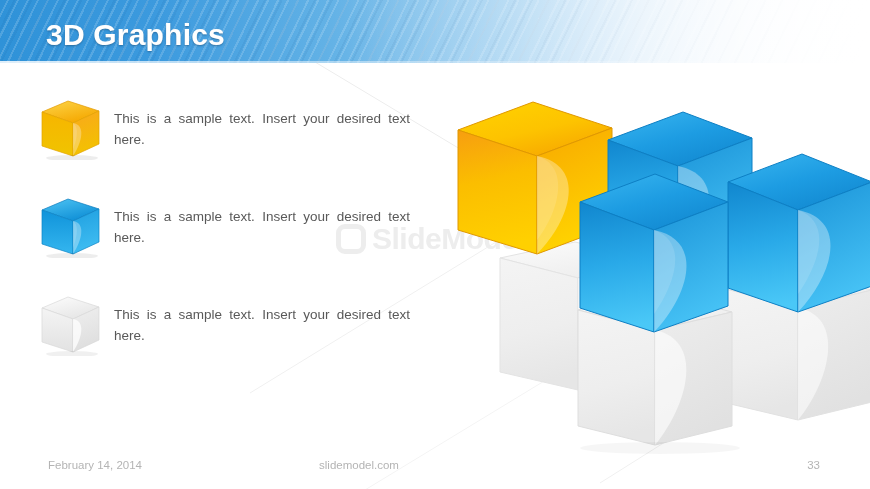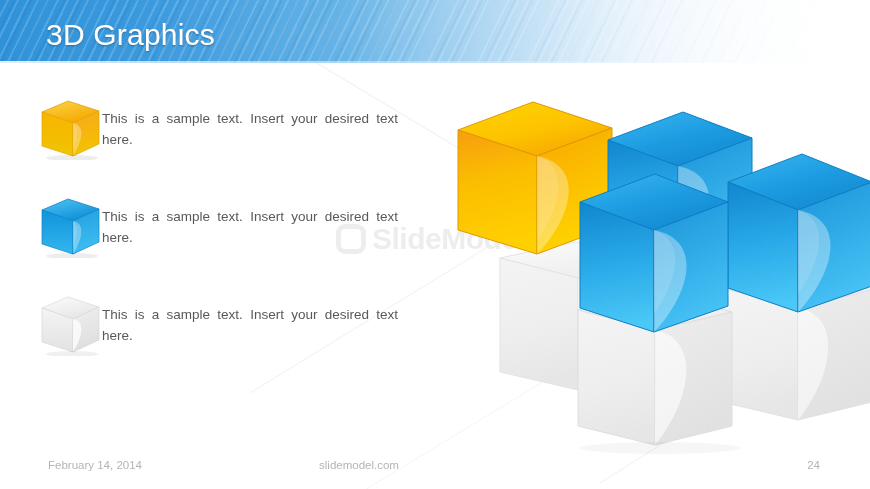--- a/index.html
+++ b/index.html
@@ -87,21 +87,21 @@
   }
   .header-bottom-edge {
     position: absolute;
     left: 0; bottom: 0; width: 870px; height: 2px;
     background: linear-gradient(90deg, rgba(255,255,255,0.85), rgba(255,255,255,0.25) 60%, rgba(255,255,255,0));
   }
   .slide-title {
     position: absolute;
     left: 46px; top: 18px;
     font-size: 30px;
-    font-weight: normal;
+    font-weight: bold;
     color: #ffffff;
     letter-spacing: 0.2px;
     text-shadow: 0 1px 2px rgba(20,70,110,0.55), 0 0 1px rgba(255,255,255,0.4);
     z-index: 3;
     white-space: nowrap;
   }
 
   
   .watermark {
     position: absolute;
@@ -138,21 +138,21 @@
     position: relative;
     height: 98px;
   }
   .bullet-icon {
     position: absolute;
     left: 0; top: 2px;
     width: 66px; height: 62px;
   }
   .bullet-text {
     position: absolute;
-    left: 64px; top: 12px;
+    left: 76px; top: 12px;
     width: 296px;
     font-size: 13.5px;
     line-height: 21px;
     color: #595959;
     text-align: justify;
     text-justify: inter-word;
   }
   .bullet-text::after { content: ""; display: inline-block; width: 100%; }
 
   
@@ -396,16 +396,16 @@
       <polygon points="140,112 214,140 214,242 140,218" fill="url(#b-front)" stroke="#0d7fc4" stroke-width="1"></polygon>
       <polygon points="214,140 288,112 288,216 214,242" fill="url(#b-side)" stroke="#0d7fc4" stroke-width="1"></polygon>
       <path d="M214,140 C264,150 250,204 214,242 L214,140 Z" fill="#ffffff" opacity="0.34"></path>
       <path d="M214,140 C248,152 236,192 214,224 L214,140 Z" fill="#ffffff" opacity="0.13"></path>
     </g>
   </svg>
 
   <div class="footer">
     <div class="footer-date">February 14, 2014</div>
     <div class="footer-site">slidemodel.com</div>
-    <div class="footer-page">24</div>
+    <div class="footer-page">33</div>
   </div>
 
 </div>
 
 </body></html>

